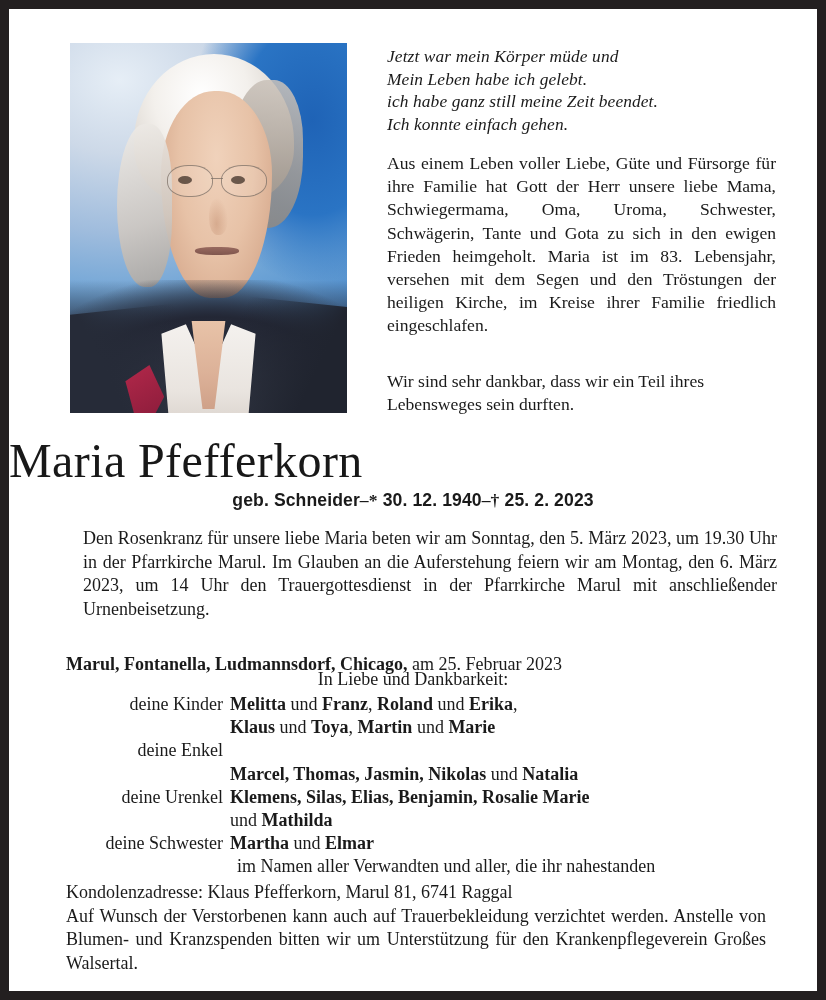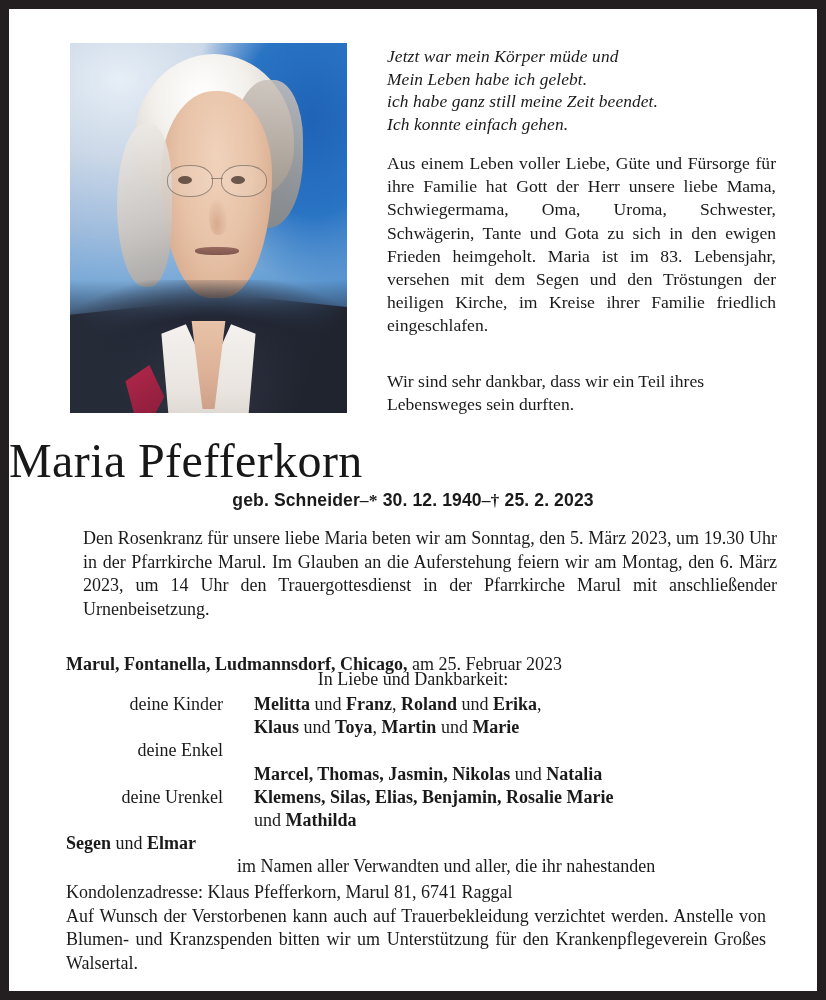--- a/index.html
+++ b/index.html
@@ -308,21 +308,20 @@
     position: absolute;
     left: 57px;
     top: 684px;
     width: 700px;
     font-size: 18px;
     line-height: 23.2px;
   }
   .frow {
     display: flex;
     align-items: flex-start;
-    gap: 24px;
   }
   .flabel {
     width: 164px;
     flex: 0 0 164px;
     text-align: right;
     padding-right: 7px;
     box-sizing: border-box;
     white-space: nowrap;
   }
   .fnames {
@@ -427,21 +426,22 @@
         </div>
         <div class="frow">
           <div class="flabel">deine Urenkel</div>
           <div class="fnames"><b>Klemens, Silas, Elias, Benjamin, Rosalie Marie</b></div>
         </div>
         <div class="frow">
           <div class="flabel"></div>
           <div class="fnames"><span>und </span><b>Mathilda</b></div>
         </div>
         <div class="frow">
-          <div class="fnames"><b>Segen</b><span> und </span><b>Elmar</b></div>
+          <div class="flabel">deine Schwester</div>
+          <div class="fnames"><b>Martha</b><span> und </span><b>Elmar</b></div>
         </div>
         <div class="fnote">im Namen aller Verwandten und aller, die ihr nahestanden</div>
       </div>
 
     <div class="footer">
       <div>Kondolenzadresse: Klaus Pfefferkorn, Marul 81, 6741 Raggal</div>
       <div class="just">Auf Wunsch der Verstorbenen kann auch auf Trauerbekleidung verzichtet werden. Anstelle von Blumen- und Kranzspenden bitten wir um Unterstützung für den Krankenpflegeverein Großes Walsertal.</div>
     </div>
 
   </div>

